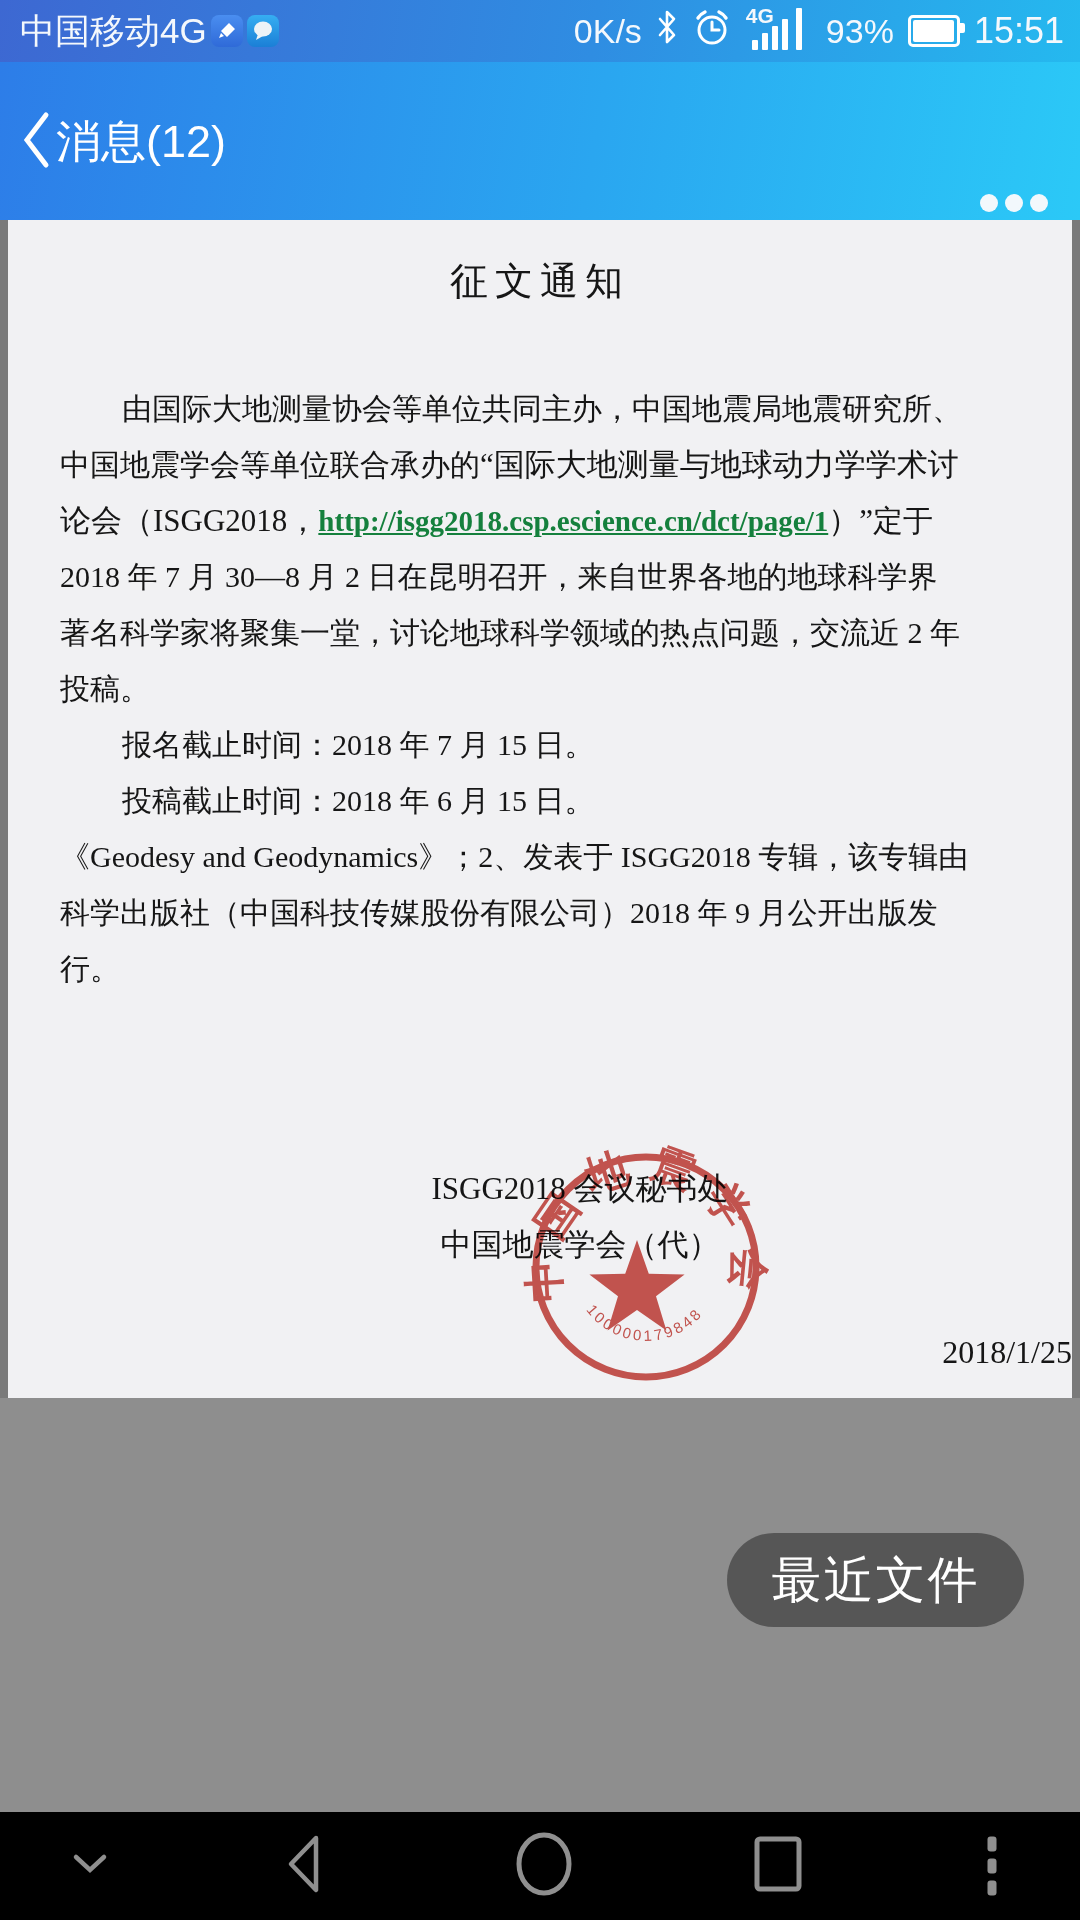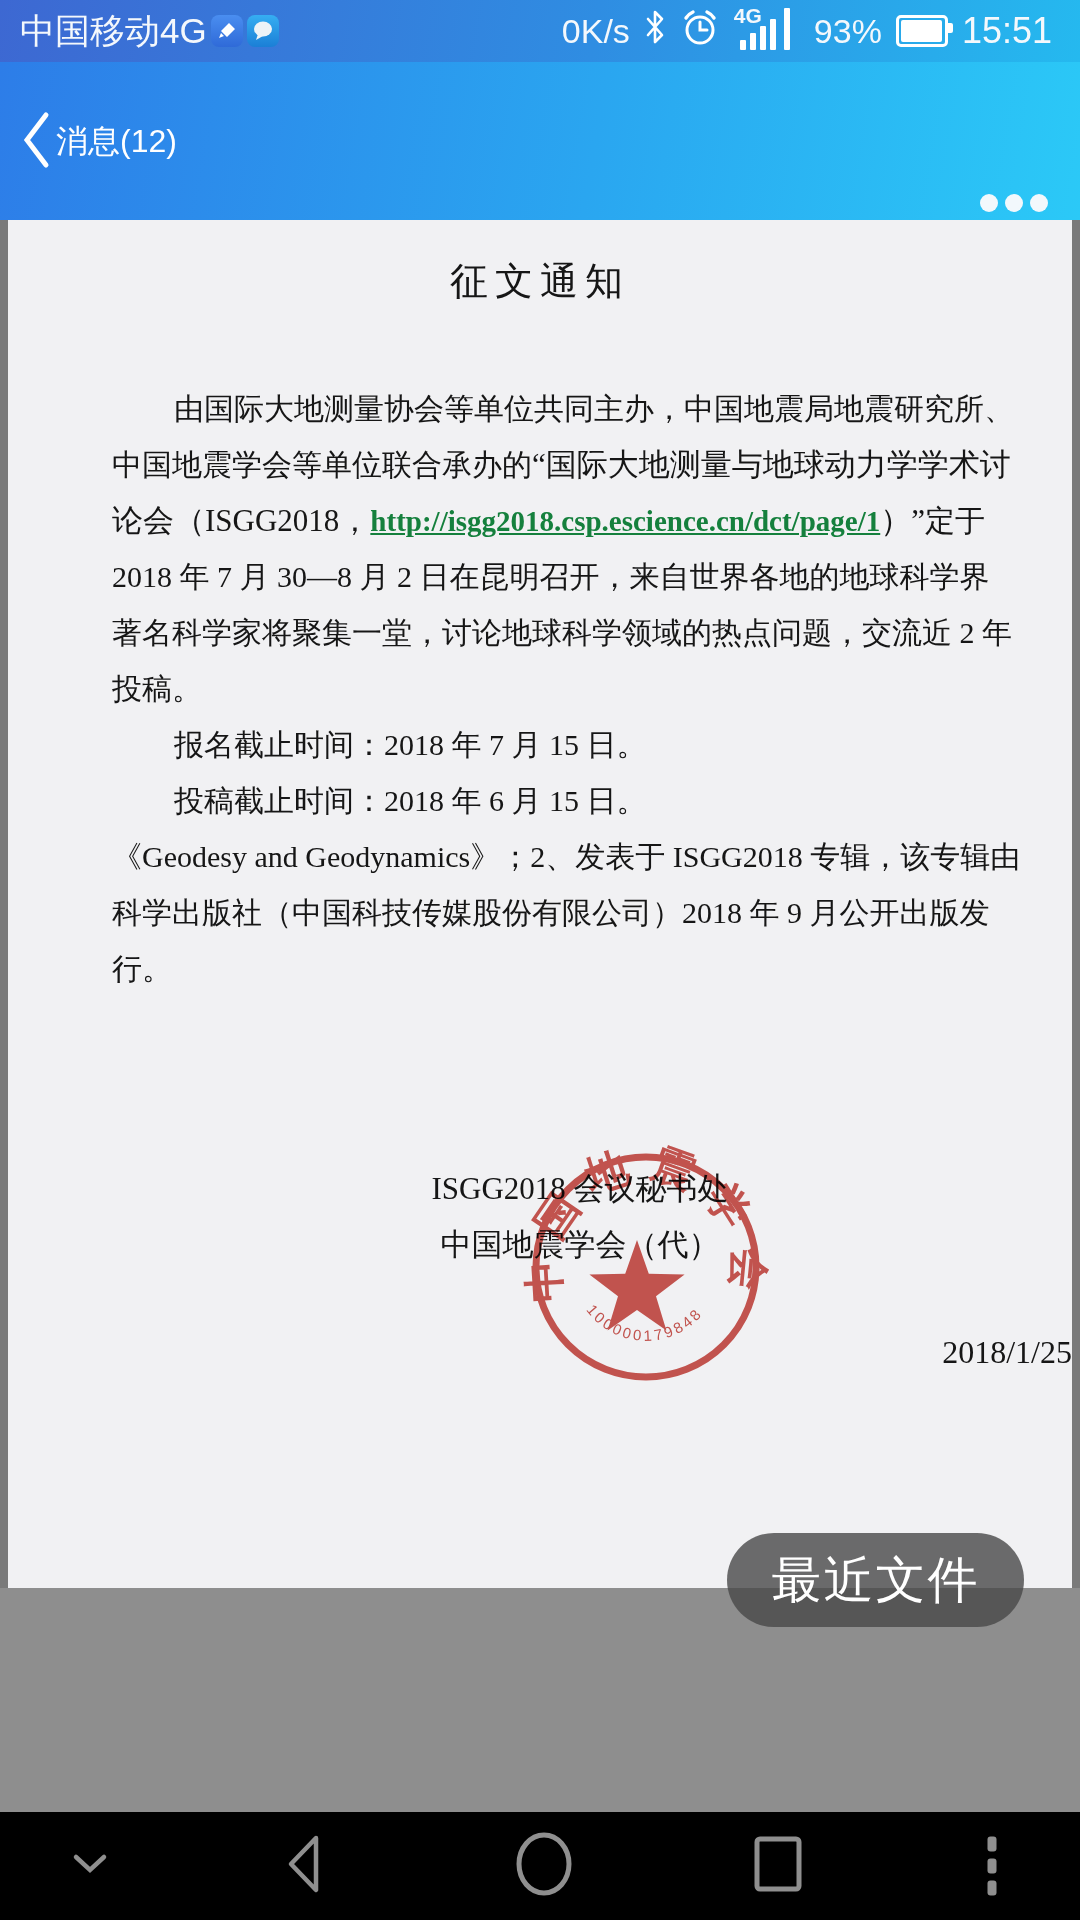--- a/index.html
+++ b/index.html
@@ -5,50 +5,50 @@
   html,body{margin:0;padding:0;background:#000;}
   .screen{position:relative;width:1080px;height:1920px;overflow:hidden;
     font-family:"Liberation Sans","DejaVu Sans",sans-serif;}
 
   
   .status-bar{position:absolute;left:0;top:0;width:1080px;height:62px;
     background:linear-gradient(100deg,#3d68d2 0%,#2f8de2 55%,#25b9ef 100%);
     display:flex;align-items:center;justify-content:space-between;
     color:#f4f8fc;font-size:35px;}
   .sb-left{display:flex;align-items:center;gap:4px;padding-left:20px;}
-  .sb-right{display:flex;align-items:center;gap:14px;padding-right:28px;font-size:34px;}
+  .sb-right{display:flex;align-items:center;gap:14px;padding-right:16px;font-size:34px;}
   .sb-badge{width:32px;height:32px;border-radius:8px;display:flex;align-items:center;justify-content:center;}
   .badge-clean{background:linear-gradient(180deg,#4a8ef0,#2f6ad8);}
   .badge-msg{background:linear-gradient(180deg,#36aef2,#1b7fd6);}
   .sb-time{font-size:36px;}
   .signal-wrap{position:relative;width:66px;height:46px;}
   .signal-4g{position:absolute;left:0;top:-4px;font-size:21px;font-weight:bold;}
   .sig-bars{position:absolute;bottom:4px;left:6px;display:flex;align-items:flex-end;gap:4px;}
   .sig-bars i{display:block;width:6px;background:#fff;border-radius:1px;}
   .battery{position:relative;width:46px;height:26px;border:3px solid #fff;border-radius:5px;}
   .battery::after{content:"";position:absolute;right:-8px;top:5px;width:5px;height:10px;background:#fff;border-radius:0 2px 2px 0;}
   .battery .fill{position:absolute;left:2px;top:2px;bottom:2px;width:90%;background:#fff;border-radius:2px;}
 
   
   .nav-bar{position:absolute;left:0;top:62px;width:1080px;height:158px;
     background:linear-gradient(100deg,#2d7de8 0%,#2aa6f0 55%,#2bc9f7 100%);color:#fff;}
   .nav-back{position:absolute;left:22px;top:48px;display:flex;align-items:center;gap:6px;cursor:pointer;}
-  .nav-back-label{font-size:32px;}
+  .nav-back-label{font-size:45px;}
   .nav-title{position:absolute;left:0;top:44px;width:1080px;text-align:center;
     font-size:49px;font-weight:bold;letter-spacing:1px;}
   .nav-menu{position:absolute;right:32px;top:132px;display:flex;gap:7px;cursor:pointer;}
   .nav-menu i{width:18px;height:18px;border-radius:50%;background:#f2f8fc;display:block;}
 
   
   .viewer{position:absolute;left:0;top:220px;width:1080px;height:1592px;background:#8e8e8e;}
-  .page{position:absolute;left:0;top:0;width:1064px;height:1368px;background:#f1f1f3;
+  .page{position:absolute;left:0;top:0;width:1064px;height:1178px;background:#f1f1f3;
     border-left:8px solid #7a7a7a;border-right:8px solid #7a7a7a;
     font-family:"Liberation Serif","DejaVu Serif",serif;color:#161616;}
   .doc-title{margin:36px 0 0;text-align:center;font-size:38px;font-weight:normal;letter-spacing:7px;}
-  .doc-body{margin-top:74px;padding-left:104px;}
+  .doc-body{margin-top:74px;padding-left:52px;}
   .doc-line{height:56px;line-height:56px;font-size:30px;white-space:nowrap;}
   .doc-line.indent{text-indent:62px;}
   .seg-bold{font-weight:400;font-size:31px;}
   .seg-link{font-weight:700;font-size:29px;color:#15803d;text-decoration:underline;}
   .sig{position:absolute;left:0;width:1064px;text-align:center;padding-left:80px;
     box-sizing:border-box;font-size:31px;}
   .sig1{top:948px;}
   .sig2{top:1004px;}
   .doc-date{position:absolute;left:0;top:1114px;width:1064px;text-align:right;
     padding-left:60px;box-sizing:border-box;font-size:32px;}

